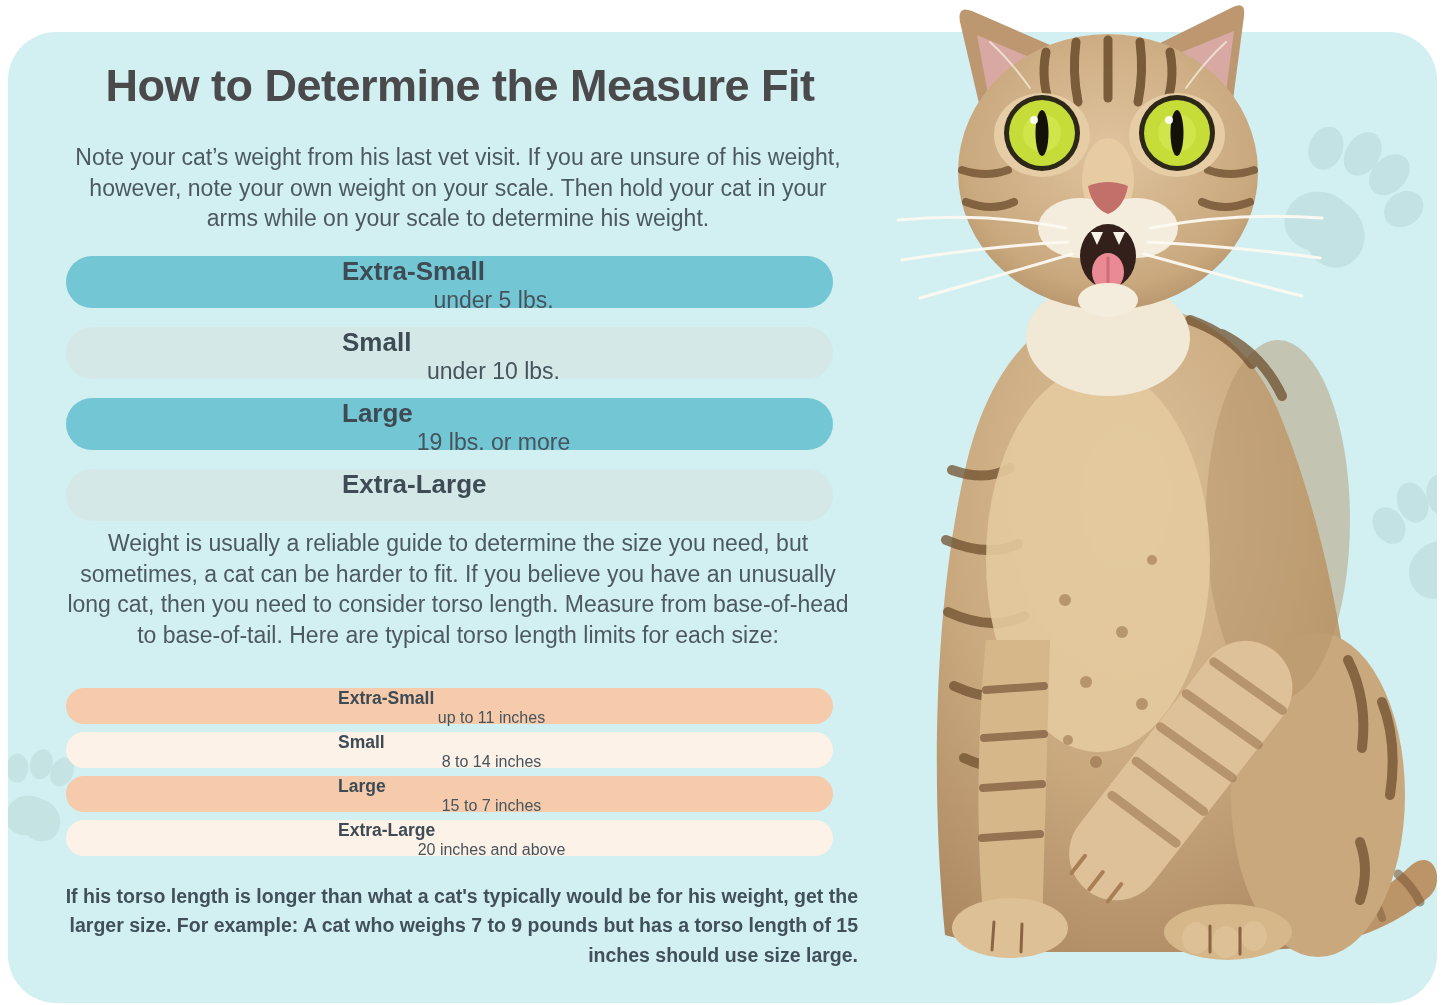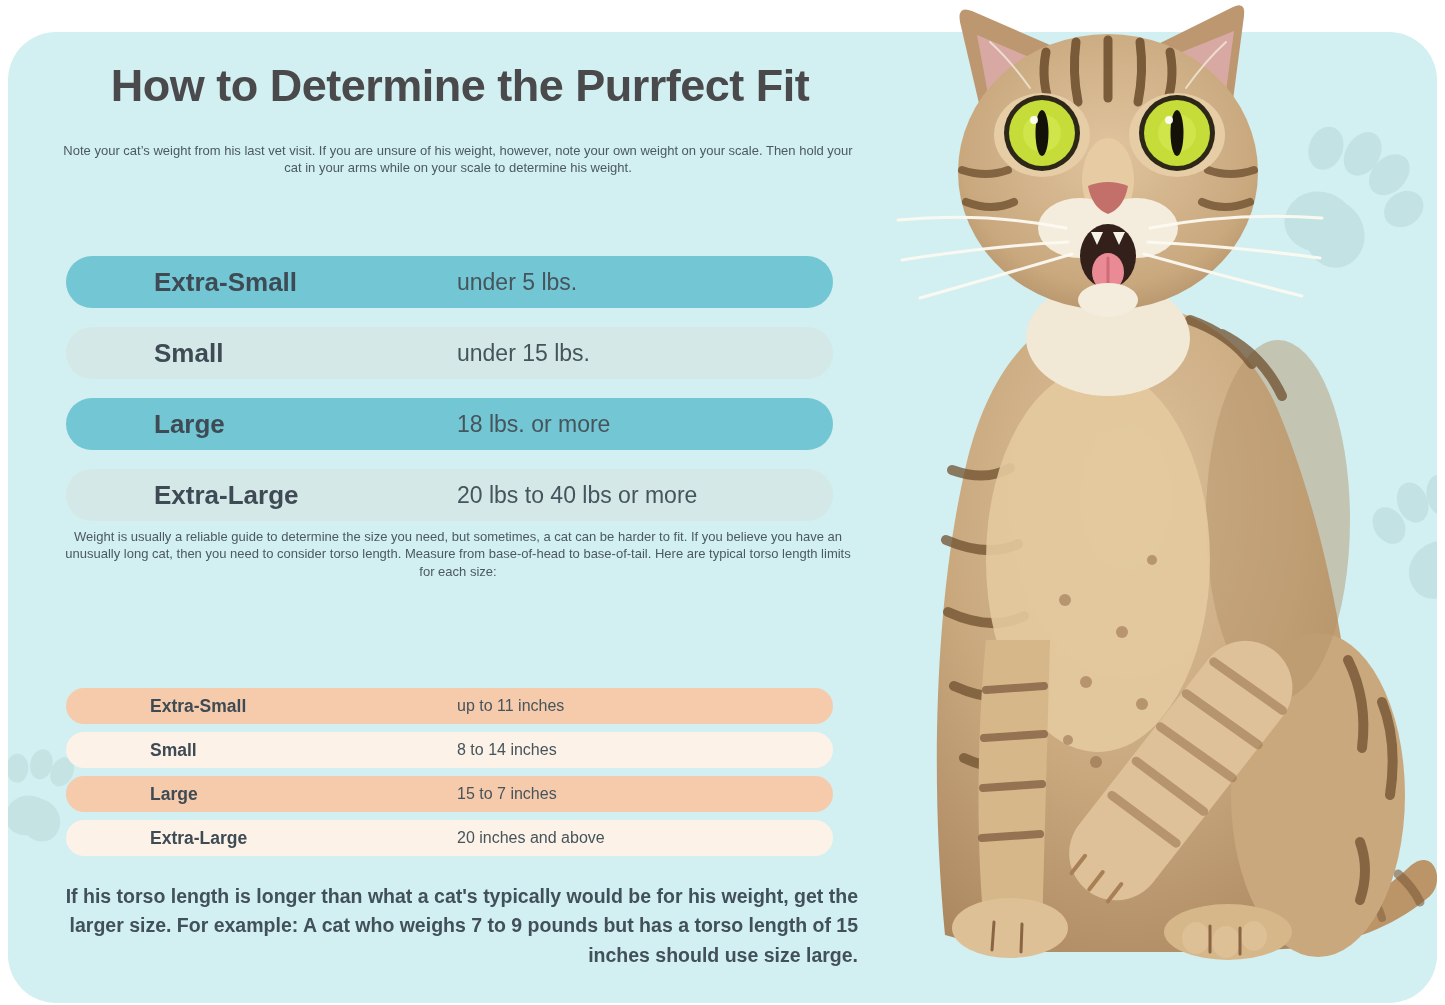--- a/index.html
+++ b/index.html
@@ -12,34 +12,34 @@
   }
   .paw-layer { position:absolute; left:0; top:0; width:100%; height:100%; pointer-events:none; }
 
   .title {
     position:absolute; left:42px; top:28px; width:820px;
     text-align:center; font-size:45px; font-weight:700; letter-spacing:-0.5px;
     color:#4a4a4c;
   }
   .para {
     position:absolute; text-align:center; color:#4c5960;
-    font-size:13px; line-height:1.33;
+    font-size:23px; line-height:1.33;
   }
   .intro { left:55px; top:110px; width:790px; }
   .mid   { left:48px; top:496px; width:804px; }
   .footer-note {
     position:absolute; left:50px; top:850px; width:800px;
     text-align:right; color:#41505a; font-size:19.5px; font-weight:700; line-height:1.5;
   }
 
   .table { position:absolute; left:58px; width:767px; }
   .weight-table { top:224px; }
   .torso-table  { top:656px; }
 
-  .row { display:flex; align-items:center; }
+  .row { display:flex; align-items:center;flex-direction:column; }
   .weight-table .row { height:52px; margin-bottom:19px; border-radius:26px; padding-left:88px; }
   .torso-table  .row { height:36px; margin-bottom:8px;  border-radius:18px; padding-left:84px; }
 
   .row-teal  { background:#73c6d4; }
   .row-pale  { background:#d4e8e7; }
   .row-peach { background:#f6cbac; }
   .row-cream { background:#fcf2e7; }
 
   .row-label { color:#3e4b54; font-weight:700; }
   .row-value { color:#46545c; }
@@ -63,40 +63,39 @@
         <ellipse cx="-13" cy="-30" rx="13" ry="18" transform="rotate(-6 -13 -30)"></ellipse>
         <ellipse cx="13" cy="-30" rx="13" ry="18" transform="rotate(6 13 -30)"></ellipse>
         <ellipse cx="38" cy="-16" rx="13" ry="16" transform="rotate(18 38 -16)"></ellipse>
       </g>
     </defs>
     <use href="#paw" fill="#c3e2e3" transform="translate(1344,163) rotate(38) scale(1.3)"></use>
     <use href="#paw" fill="#c3e2e3" transform="translate(1428,500) rotate(-15) scale(1.15)"></use>
     <use href="#paw" fill="#c6e3e4" transform="translate(35,760) rotate(20) scale(0.85)"></use>
   </svg>
 
-  <h1 class="title">How to Determine the Purrfect Fit</h1>
+  <h1 class="title">How to Determine the Measure Fit</h1>
 
   <p class="para intro">Note your cat’s weight from his last vet visit. If you are unsure of his weight, however, note your own weight on your scale. Then hold your cat in your arms while on your scale to determine his weight.</p>
 
   <div class="table weight-table">
     <div class="row row-teal">
       <span class="row-label">Extra-Small</span>
       <span class="row-value">under 5 lbs.</span>
     </div>
     <div class="row row-pale">
       <span class="row-label">Small</span>
-      <span class="row-value">under 15 lbs.</span>
+      <span class="row-value">under 10 lbs.</span>
     </div>
     <div class="row row-teal">
       <span class="row-label">Large</span>
-      <span class="row-value">18 lbs. or more</span>
+      <span class="row-value">19 lbs. or more</span>
     </div>
     <div class="row row-pale">
       <span class="row-label">Extra-Large</span>
-      <span class="row-value">20 lbs to 40 lbs or more</span>
     </div>
   </div>
 
   <p class="para mid">Weight is usually a reliable guide to determine the size you need, but sometimes, a cat can be harder to fit. If you believe you have an unusually long cat, then you need to consider torso length. Measure from base-of-head to base-of-tail. Here are typical torso length limits for each size:</p>
 
   <div class="table torso-table">
     <div class="row row-peach">
       <span class="row-label">Extra-Small</span>
       <span class="row-value">up to 11 inches</span>
     </div>

